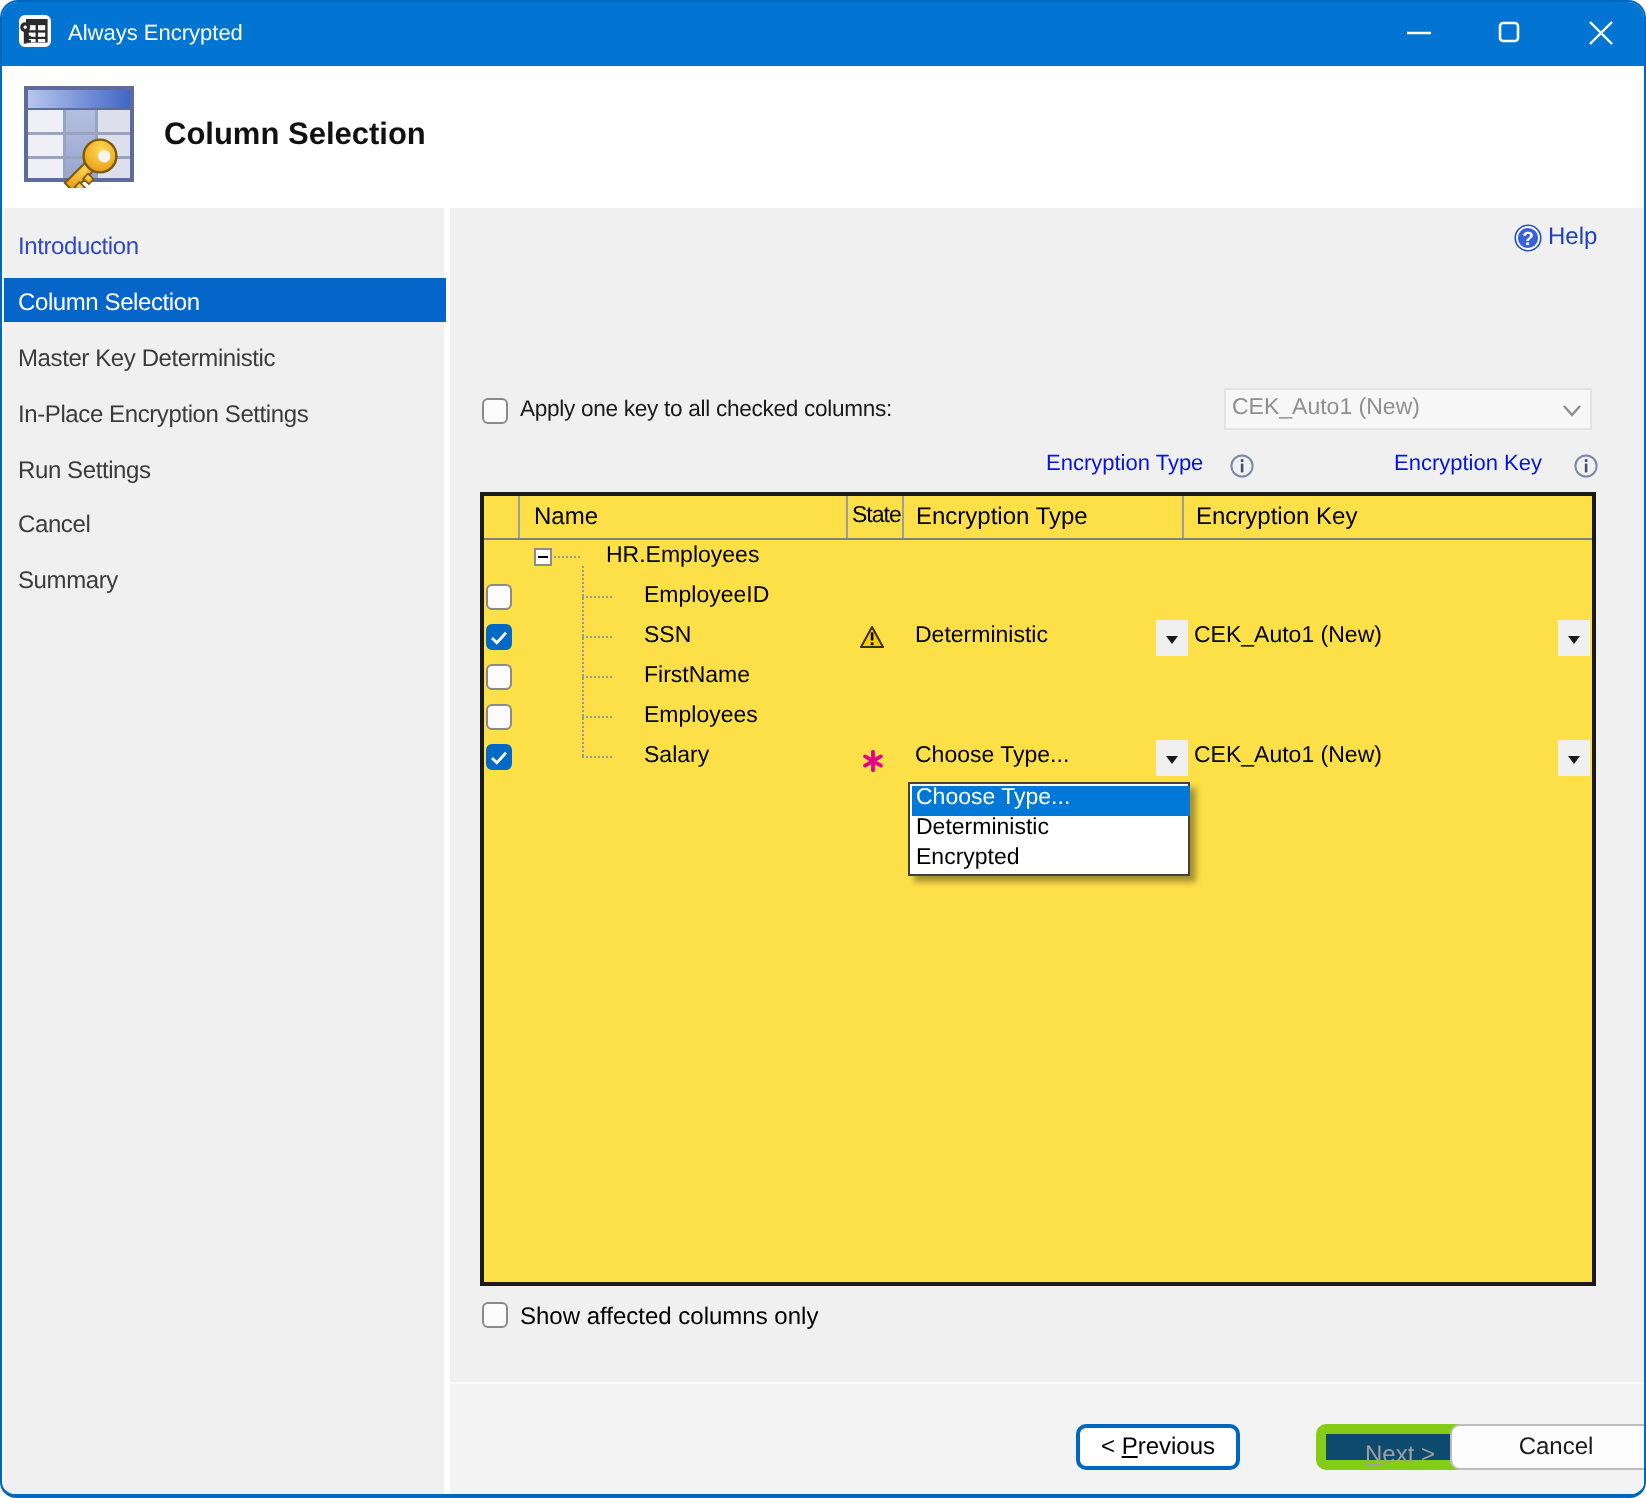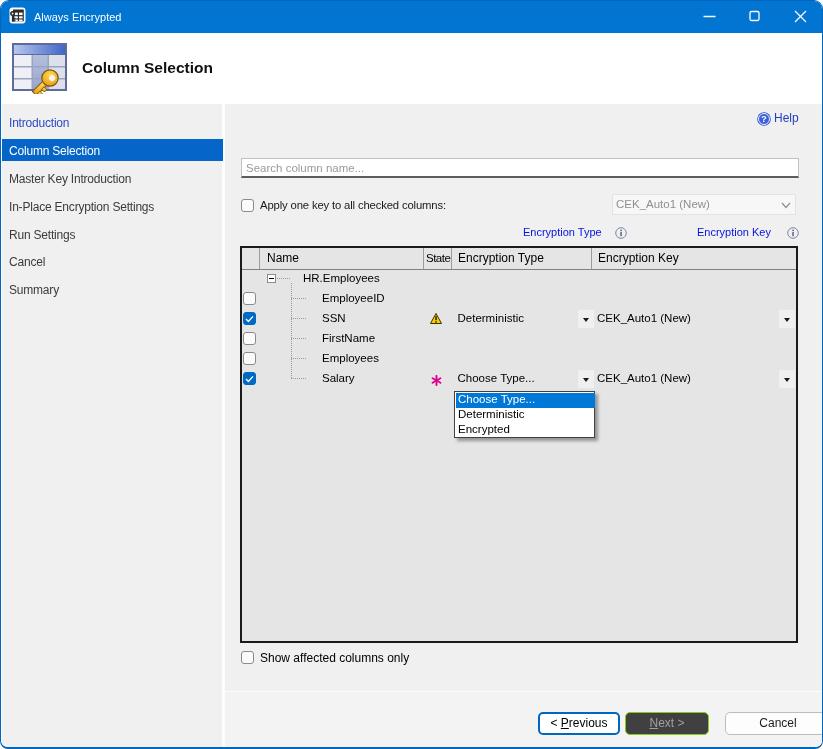--- a/index.html
+++ b/index.html
@@ -29,21 +29,21 @@
   #search { position:absolute; left:240px; top:157px; width:558px; height:20px; background:#ffffff; border:1px solid #c2c2c2; border-bottom:2px solid #5c5c5c; }
   #search span { position:absolute; left:4px; top:3px; font-size:11.5px; color:#9a9a9a; }
   .cb { position:absolute; width:13px; height:13px; background:#fbfbfb; border:1px solid #8a8a8a; border-radius:3px; }
   .cbchecked { position:absolute; width:13px; height:13px; background:#0069C5; border:1px solid #0069C5; border-radius:3px; }
   #applylbl { position:absolute; left:259px; top:197.5px; font-size:11.3px; font-weight:normal; letter-spacing:-0.15px; color:#1a1a1a; }
   
   #cekcombo { position:absolute; left:611px; top:193px; width:184px; height:21px; background:#F7F7F7; border:1px solid #E3E3E3; }
   #cekcombo span { position:absolute; left:3px; top:3px; font-size:11.5px; color:#8f8f8f; }
   .link { position:absolute; font-size:11px; color:#0513DE; white-space:nowrap; }
   
-  #grid { position:absolute; left:239px; top:245px; width:558px; height:397px; background:#e5e5e5; border:2px solid #1a1a1a; }
+  #grid { position:absolute; left:239px; top:245px; width:558px; height:397px; background:#fde047; border:2px solid #1a1a1a; }
   .hsep { position:absolute; top:0; width:1px; height:21px; background:#9d9d9d; }
   #gridheadline { position:absolute; left:0; top:21px; width:100%; height:1px; background:#808080; }
   .gh { position:absolute; top:3px; font-size:12px; color:#000; }
   .cell { position:absolute; font-size:11.5px; color:#000; }
   .dotsh { position:absolute; height:1px; background-image:repeating-linear-gradient(to right,#999 0 1px,transparent 1px 2px); }
   .dotsv { position:absolute; width:1px; background-image:repeating-linear-gradient(to bottom,#999 0 1px,transparent 1px 2px); }
   .combobtn { position:absolute; width:16px; height:18px; background:#F0F0F0; }
   .combobtn:after { content:""; position:absolute; left:4.5px; top:7.5px; border-left:3.5px solid transparent; border-right:3.5px solid transparent; border-top:4px solid #1a1a1a; }
   
   #ddl { position:absolute; left:453px; top:390px; width:141px; height:47px; background:#ffffff; border:1px solid #404040; box-shadow:3px 3px 3px rgba(0,0,0,0.35); }
@@ -116,38 +116,35 @@
       <circle cx="39" cy="36" r="8.2" fill="url(#keyg)" stroke="#7a5a10" stroke-width="1.2"></circle>
       <circle cx="40.6" cy="34.6" r="3.1" fill="#f6f4ec"></circle>
     </g>
   </svg>
   <div id="headtitle">Column Selection</div>
 
   <div id="sidebar"></div>
   <div id="navsel"></div>
   <div class="nav" style="top:115px;color:#2F48C4">Introduction</div>
   <div class="nav" style="top:143px;color:#ffffff">Column Selection</div>
-  <div class="nav" style="top:171px">Master Key Introduction</div>
+  <div class="nav" style="top:171px">Master Key Deterministic</div>
   <div class="nav" style="top:199px">In-Place Encryption Settings</div>
   <div class="nav" style="top:226.5px">Run Settings</div>
   <div class="nav" style="top:254px">Cancel</div>
   <div class="nav" style="top:282px">Summary</div>
 
   <div id="content"></div>
   <div id="footer"></div>
   <svg class="abs" style="left:755.5px;top:110.5px" width="14" height="14" viewBox="0 0 14 14">
     <circle cx="7" cy="7" r="6.8" fill="#2A52CC"></circle>
     <circle cx="7" cy="7" r="5.5" fill="#3A62D8" stroke="#ffffff" stroke-width="0.9"></circle>
     <text x="7" y="10.4" font-size="9.5" font-weight="bold" fill="#fff" text-anchor="middle" font-family="Liberation Sans">?</text>
   </svg>
   <div id="helptext">Help</div>
 
-  <div id="search">
-      <span>Search column name...</span>
-    </div>
 
   <div class="cb" style="left:240px;top:198px"></div>
   <div id="applylbl">Apply one key to all checked columns:</div>
   <div id="cekcombo">
       <span>CEK_Auto1 (New)</span>
     <svg class="abs" style="left:168px;top:7px" width="10" height="7" viewBox="0 0 10 7">
         <path d="M1 1 L5 5.5 L9 1" fill="none" stroke="#8f8f8f" stroke-width="1.2"></path>
       </svg>
   </div>
 
@@ -236,15 +233,15 @@
     <div class="ddi" style="top:1px;background:#0078D7;color:#fff">Choose Type...</div>
     <div class="ddi" style="top:16px">Deterministic</div>
     <div class="ddi" style="top:31px">Encrypted</div>
   </div>
 
   <div class="cb" style="left:240px;top:650px"></div>
   <div class="cell" style="left:259px;top:650px;font-size:12px">Show affected columns only</div>
 
   <div id="footline"></div>
   <div class="btn" style="left:537px;width:82px;background:#fff;border:2px solid #0067C0;line-height:19px">&lt; <span style="text-decoration:underline">P</span>revious</div>
-  <div class="btn" style="left:624px;width:84px;background:#404040;border:1px solid #84cc16;line-height:21px;color:#a0a0a0"><span style="text-decoration:underline">N</span>ext &gt;</div>
+  <div class="btn" style="left:657px;width:84px;background:#0c4a6e;border:5px solid #84cc16;line-height:21px;color:#a0a0a0"><span style="text-decoration:underline">N</span>ext &gt;</div>
   <div class="btn" style="left:724px;width:106px;background:#FDFDFD;border:1px solid #bdbdbd;line-height:21px;color:#1a1a1a">Cancel</div>
 </div>
 
 </body></html>

